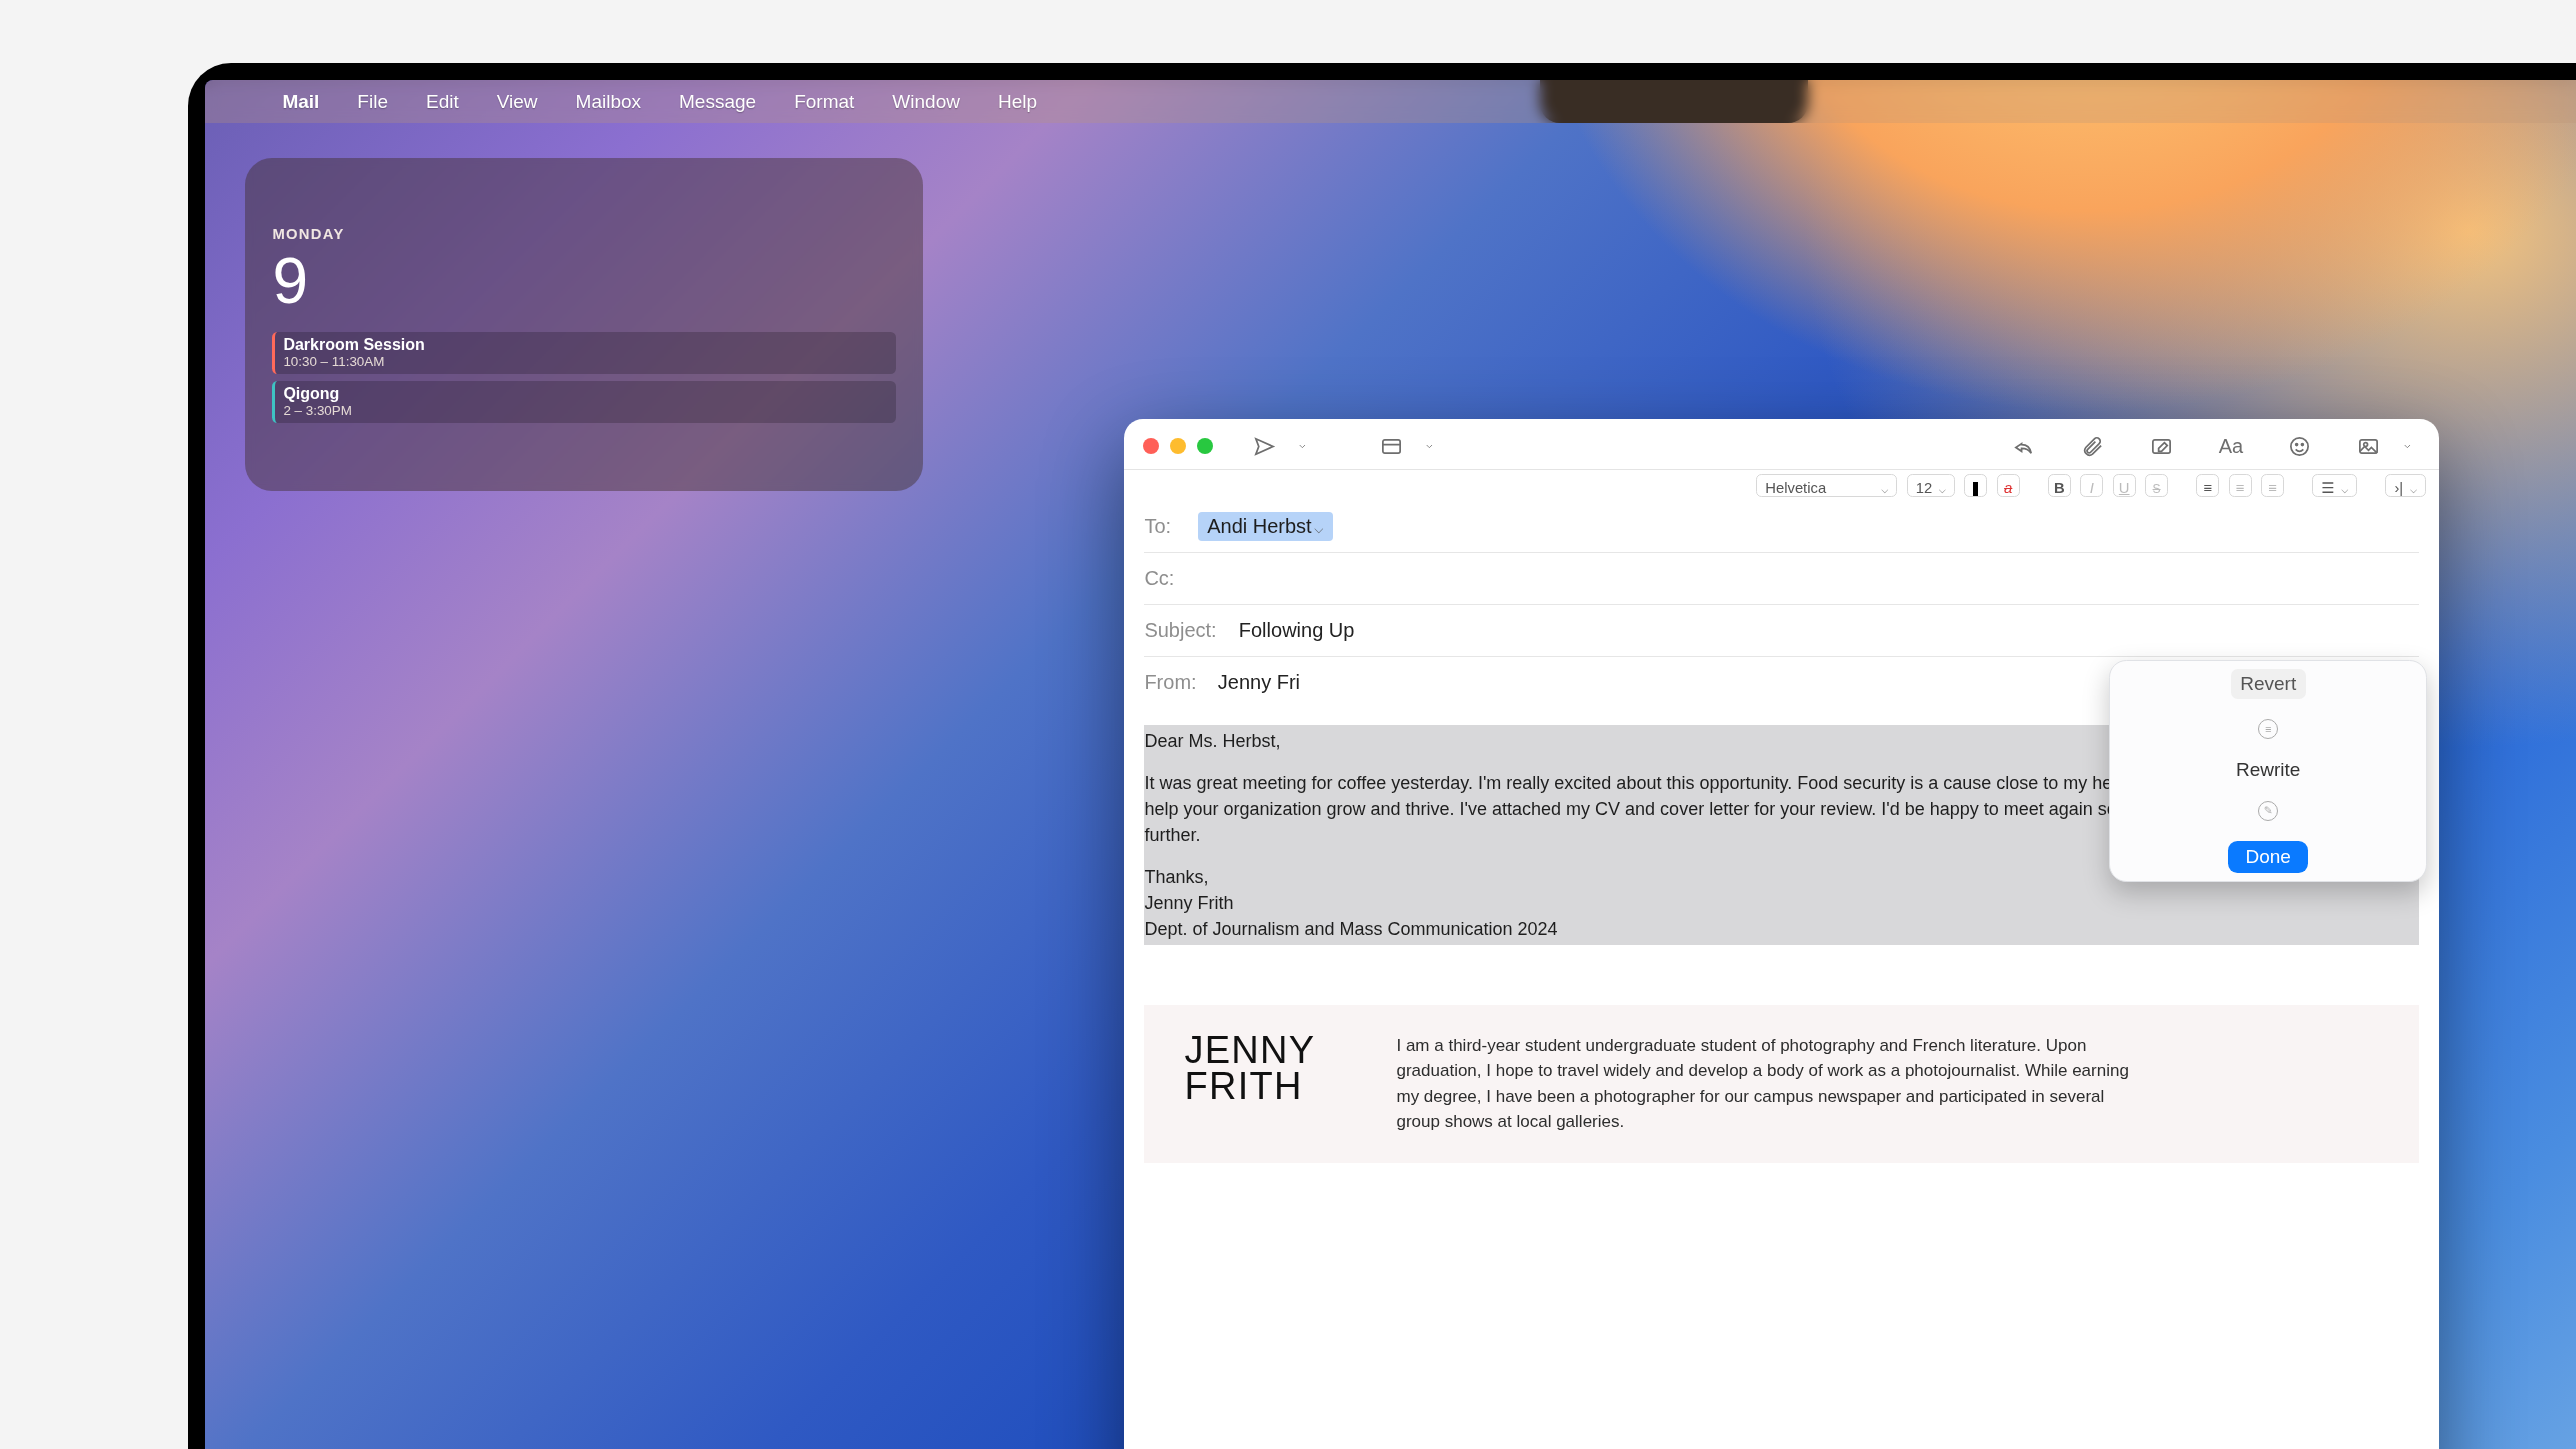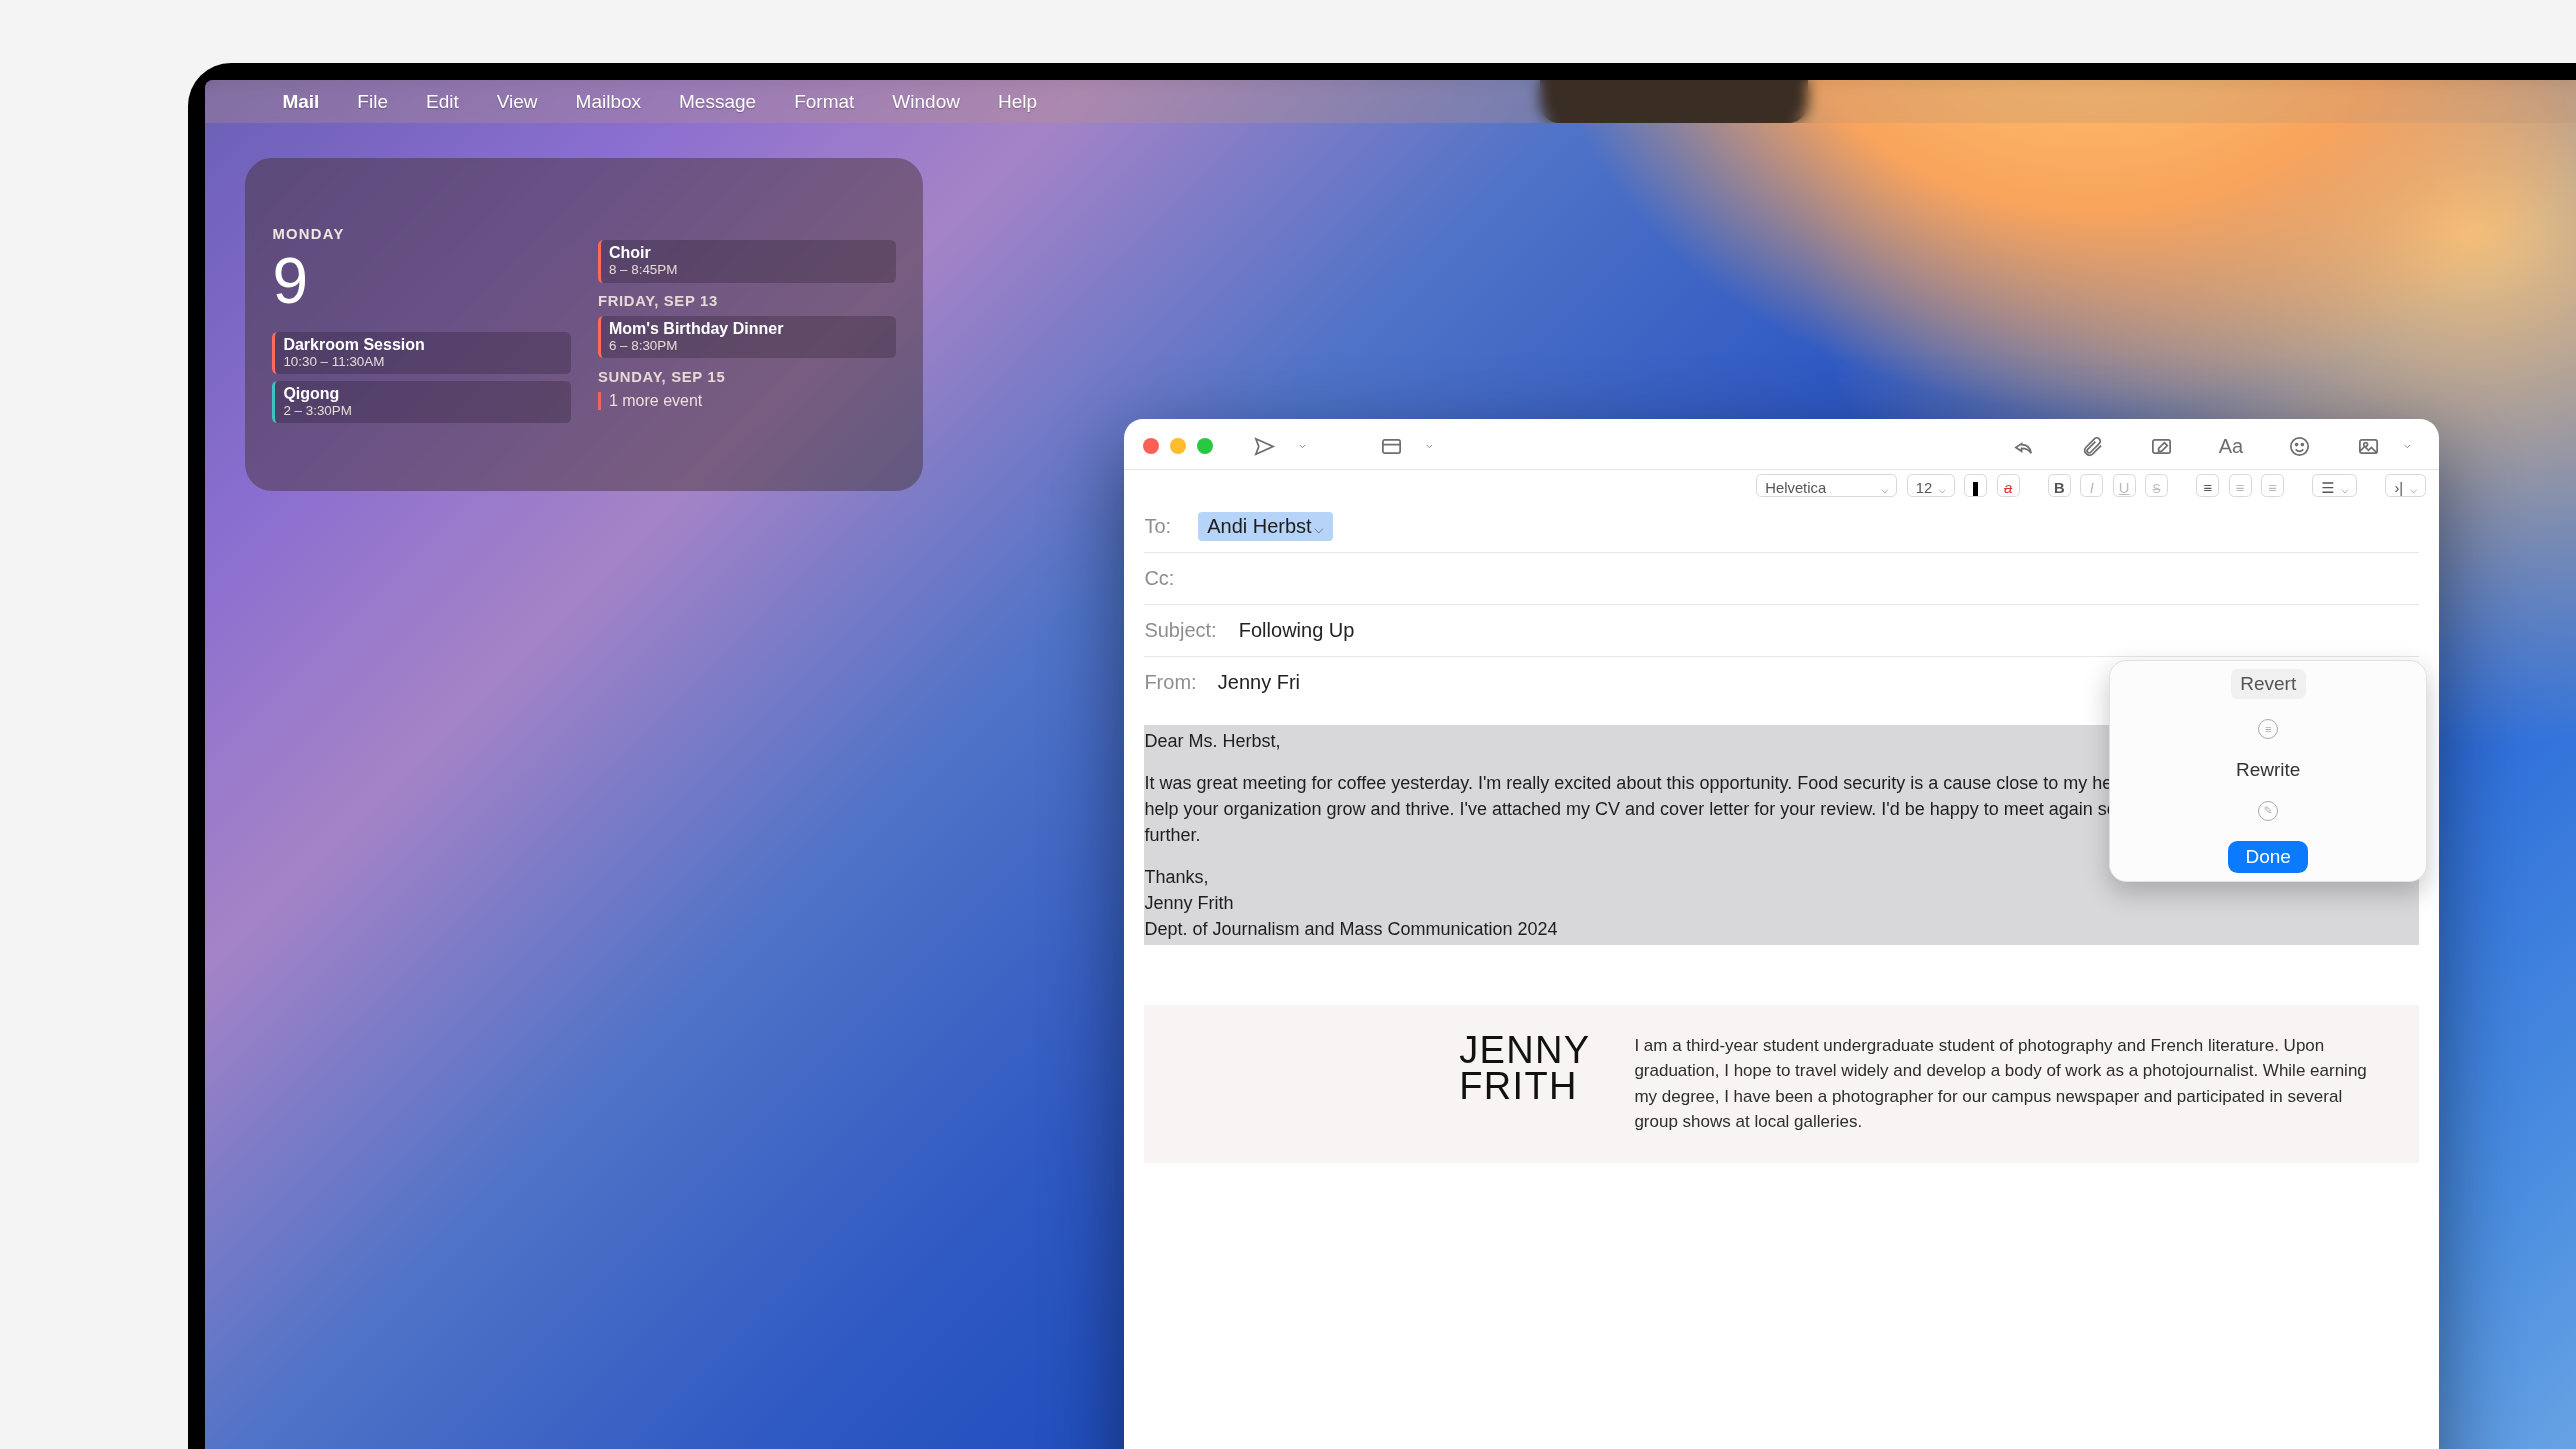--- a/index.html
+++ b/index.html
@@ -157,21 +157,21 @@
   color:#1e1e1e;
   padding:2.7px 0;
 }
 .selected p { margin-bottom:0; }
 .selected .gap { height:16px; }
 
 .attachment {
   margin-top:60px;
   background:#f9f4f4;
   padding:28px 40px;
-  display:flex; gap:44px;justify-content:flex-end;
+  display:flex; gap:81px;
 }
 .attachment .name {
   font-size:38px; line-height:.94;
   font-family:"Helvetica Neue",Arial,sans-serif;
   font-weight:300; letter-spacing:1.3px; color:#111;
 }
 .attachment .para {
   max-width:745px;
   font-size:17px; line-height:1.5; color:#2d2d2d;
 }
@@ -205,33 +205,20 @@
        <div class="cal-bignum">9</div>
        <div class="cal-event red">
          <div class="t">Darkroom Session</div>
          <div class="s">10:30 – 11:30AM</div>
        </div>
        <div class="cal-event teal">
          <div class="t">Qigong</div>
          <div class="s">2 – 3:30PM</div>
        </div>
      </div>
-     <div class="cal-col">
-       <div class="cal-event red">
-         <div class="t">Choir</div>
-         <div class="s">8 – 8:45PM</div>
-       </div>
-       <div class="cal-head">FRIDAY, SEP 13</div>
-       <div class="cal-event red">
-         <div class="t">Mom's Birthday Dinner</div>
-         <div class="s">6 – 8:30PM</div>
-       </div>
-       <div class="cal-head">SUNDAY, SEP 15</div>
-       <div class="cal-more">1 more event</div>
-     </div>
    </div>
 
    <div class="compose">
 
      <div class="win-toolbar">
        <div class="traffic">
          <span class="r"></span>
          <span class="y"></span>
          <span class="g"></span>
        </div>

